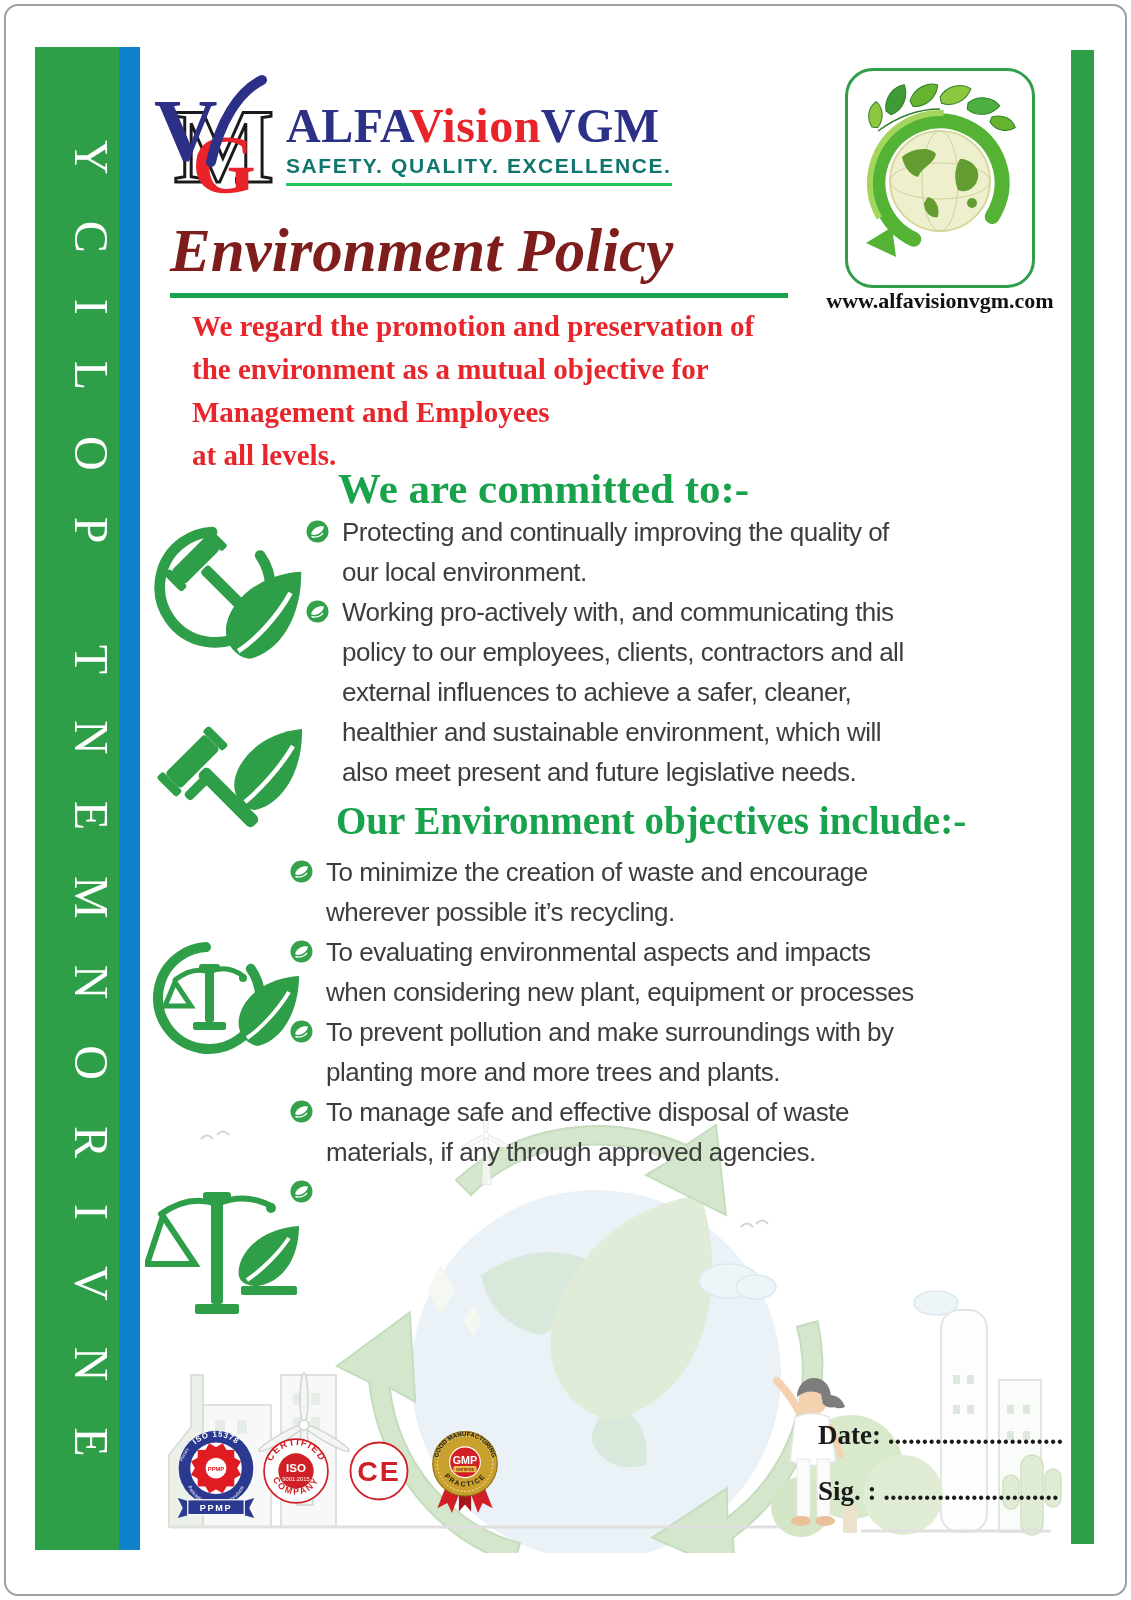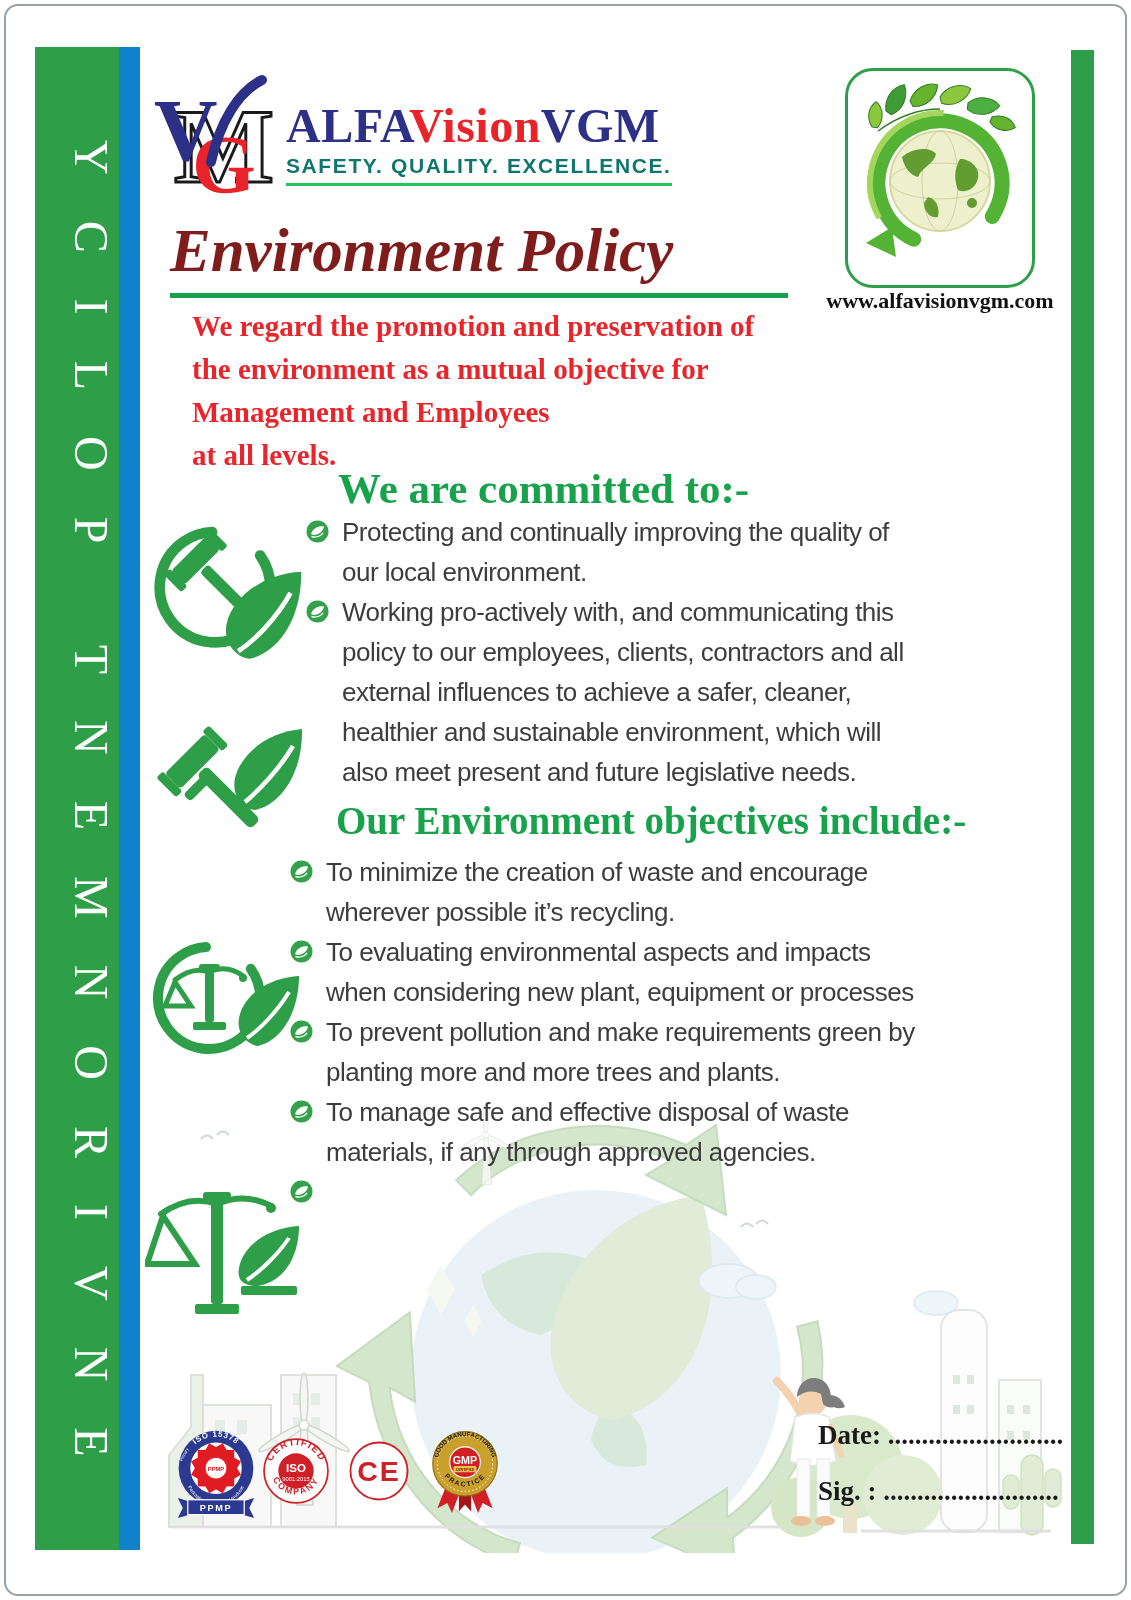--- a/index.html
+++ b/index.html
@@ -251,21 +251,21 @@
         </svg>
       <span class="btext">To evaluating environmental aspects and impacts
 when considering new plant, equipment or processes</span>
     </li>
     <li>
       <svg class="bullet-ico" width="23" height="23" viewBox="0 0 23 23">
           <circle cx="11.5" cy="11.5" r="11" fill="#35A14A"></circle>
           <path d="M5,14 C7,8 13,5.5 18,6.5 C17,12 12,15.5 6.5,14.8 Z" fill="#fff"></path>
           <path d="M5.5,16.5 C9,17.6 14,17 17,13" stroke="#fff" stroke-width="1.4" fill="none"></path>
         </svg>
-      <span class="btext">To prevent pollution and make requirements green by
+      <span class="btext">To prevent pollution and make surroundings with by
  planting more and more trees and plants.</span>
     </li>
     <li>
       <svg class="bullet-ico" width="23" height="23" viewBox="0 0 23 23">
           <circle cx="11.5" cy="11.5" r="11" fill="#35A14A"></circle>
           <path d="M5,14 C7,8 13,5.5 18,6.5 C17,12 12,15.5 6.5,14.8 Z" fill="#fff"></path>
           <path d="M5.5,16.5 C9,17.6 14,17 17,13" stroke="#fff" stroke-width="1.4" fill="none"></path>
         </svg>
       <span class="btext">To manage safe and effective disposal of waste
 materials, if any through approved agencies.</span>

